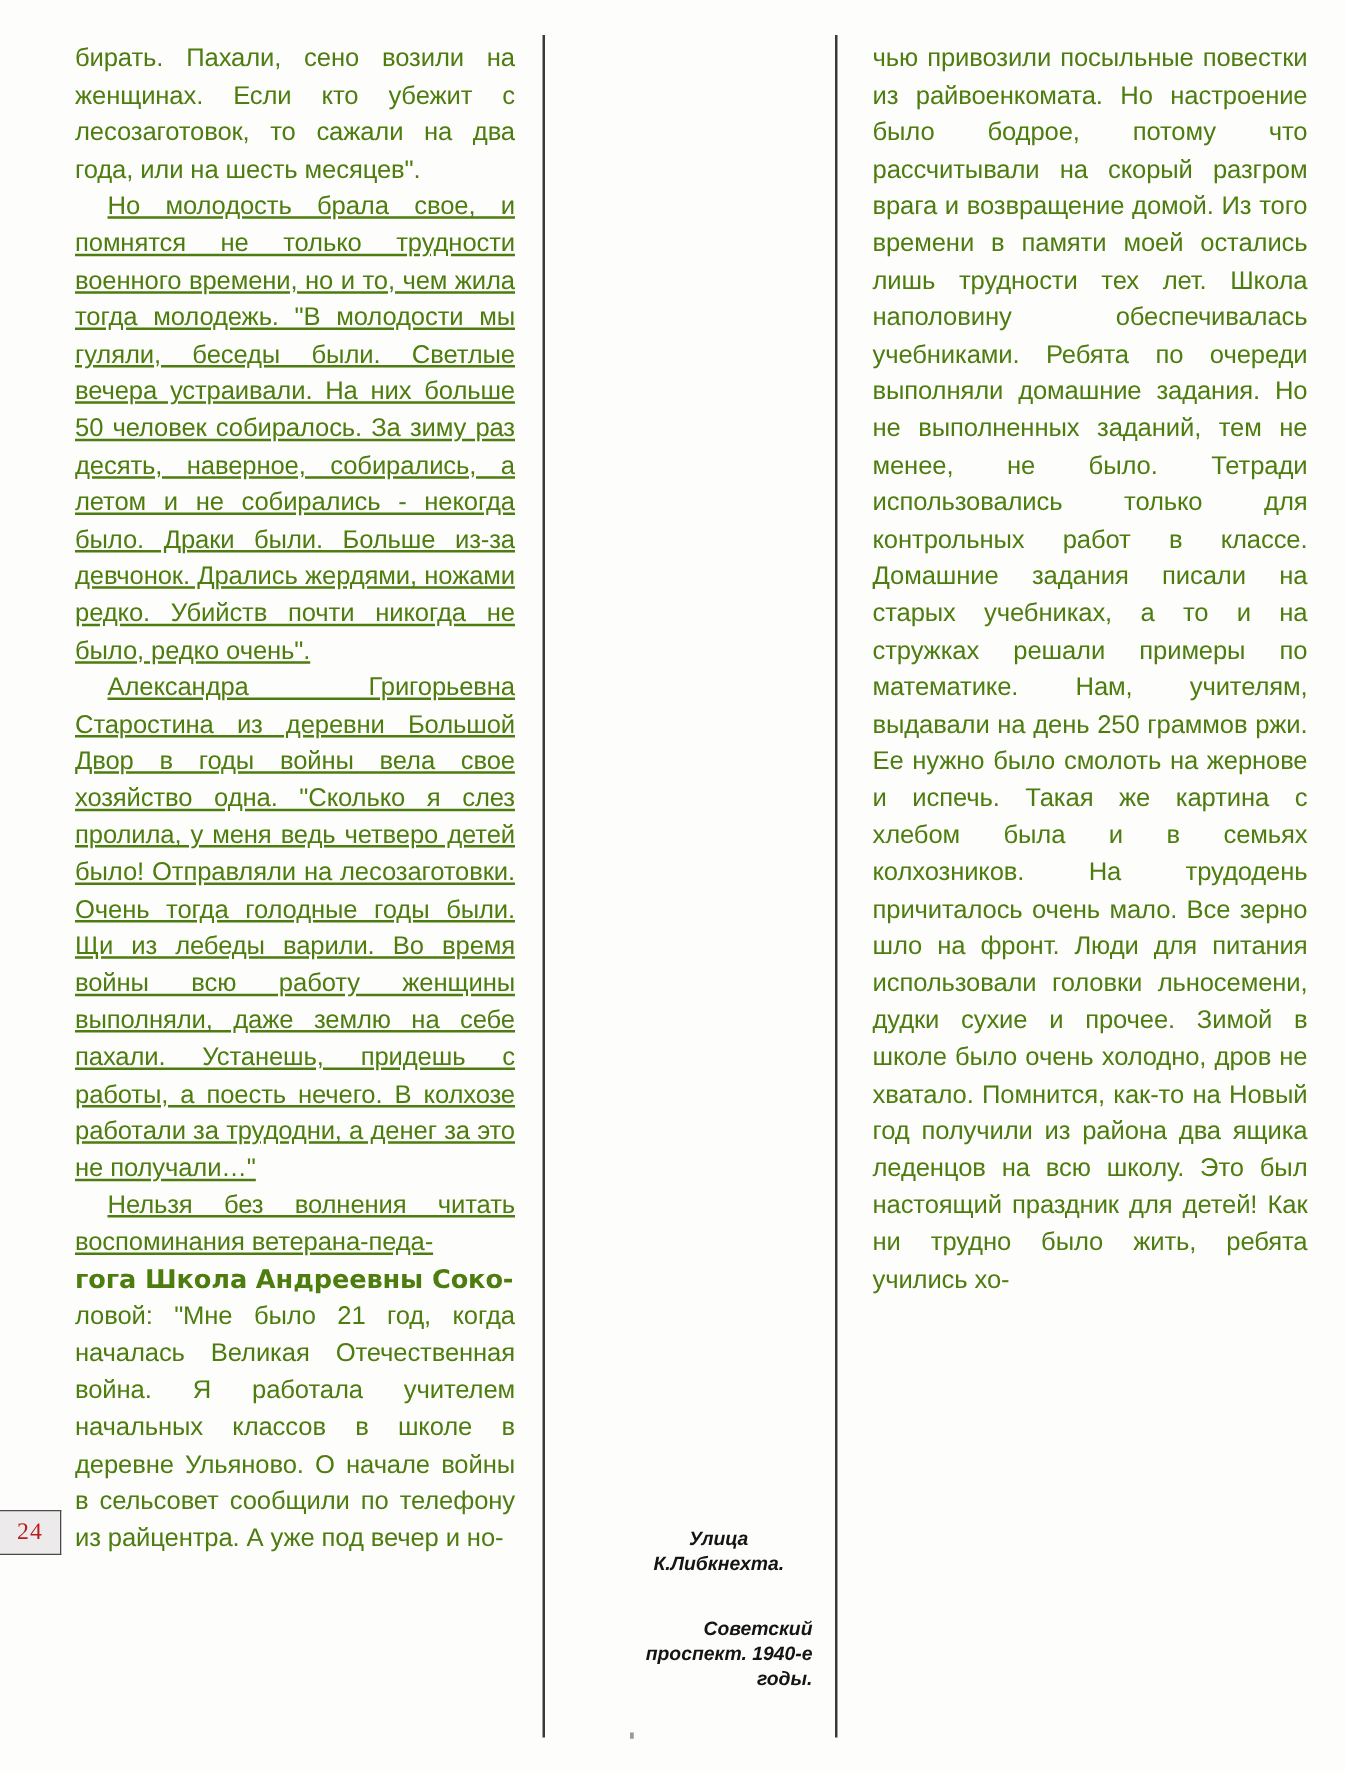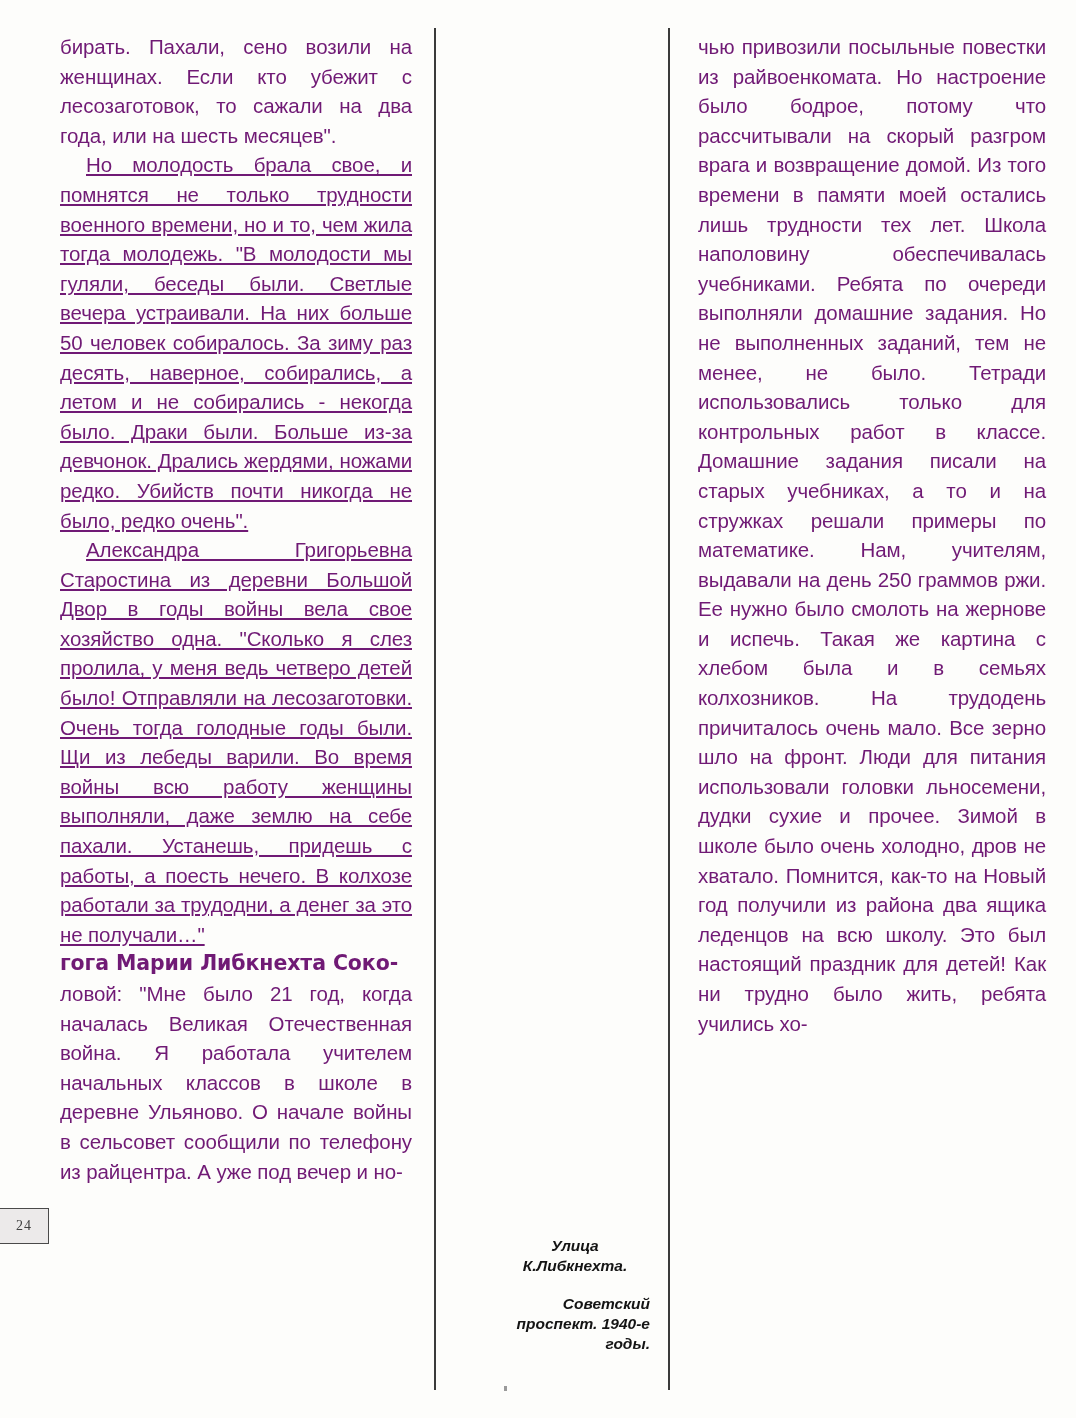--- a/index.html
+++ b/index.html
@@ -38,32 +38,32 @@
     left: 0px;
     top: 1208px;
     width: 48px;
     height: 34px;
     border: 1px solid #4a4a4a;
     border-left: none;
     background: #eceaea;
     display: flex;
     align-items: center;
     justify-content: center;
-    font-size: 14px;
+    font-size: 19px;
     letter-spacing: 1px;
-    color: #404040;
+    color: #b91c1c;
     font-family: "Liberation Serif", serif;
   }
 
   
   .col {
     position: absolute;
     top: 32px;
     font-family: "Liberation Sans", sans-serif;
-    color: #701a75;
+    color: #4d7c0f;
     text-align: justify;
   }
   .col-left  { left: 60px;  width: 352px; }
   .col-right { left: 698px; width: 348px; }
 
   .col p {
     margin: 0 0 0 0;
     font-size: 20.5px;
     line-height: 29.6px;
     text-indent: 0;
@@ -87,21 +87,21 @@
     left: 500px;
     width: 150px;
     font-family: "Liberation Sans", sans-serif;
     font-style: italic;
     font-weight: bold;
     font-size: 15.5px;
     line-height: 20px;
     color: #141414;
     text-align: center;
   }
-  .caption-1 { top: 1222px; margin-top: 14px; }
+  .caption-1 { top: 1222px; }
   .caption-2 { top: 1294px; text-align: right; }
 
   
   .artifact {
     position: absolute;
     left: 504px;
     top: 1386px;
     width: 3px;
     height: 5px;
     background: #9a9a9a;
@@ -114,21 +114,22 @@
 
   <div class="rule rule-left"></div>
   <div class="rule rule-right"></div>
 
   <div class="page-num">24</div>
 
   <div class="col col-left">
     <p>бирать. Пахали, сено возили на женщинах. Если кто убежит с лесозаготовок, то сажали на два года, или на шесть месяцев".</p>
     <p class="indent">Но молодость брала свое, и помнятся не только трудности военного времени, но и то, чем жила тогда молодежь. "В молодости мы гуляли, беседы были. Светлые вечера устраивали. На них больше 50 человек собиралось. За зиму раз десять, наверное, собирались, а летом и не собирались - некогда было. Драки были. Больше из-за девчонок. Дрались жердями, ножами редко. Убийств почти никогда не было, редко очень".</p>
     <p class="indent">Александра Григорьевна Старостина из деревни Большой Двор в годы войны вела свое хозяйство одна. "Сколько я слез пролила, у меня ведь четверо детей было! Отправляли на лесозаготовки. Очень тогда голодные годы были. Щи из лебеды варили. Во время войны всю работу женщины выполняли, даже землю на себе пахали. Устанешь, придешь с работы, а поесть нечего. В колхозе работали за трудодни, а денег за это не получали…"</p>
-    <p class="heavy">гога Марии Либкнехта Соко-</p>
+    <p class="indent">Нельзя без волнения читать воспоминания ветерана-педа-</p>
+    <p class="heavy">гога Школа Андреевны Соко-</p>
     <p>ловой: "Мне было 21 год, когда началась Великая Отечественная война. Я работала учителем начальных классов в школе в деревне Ульяново. О начале войны в сельсовет сообщили по телефону из райцентра. А уже под вечер и но-</p>
   </div>
 
   <div class="caption caption-1">Улица К.Либкнехта.</div>
   <div class="caption caption-2">Советский проспект. 1940-е годы.</div>
   <div class="artifact"></div>
 
   <div class="col col-right">
     <p>чью привозили посыльные повестки из райвоенкомата. Но настроение было бодрое, потому что рассчитывали на скорый разгром врага и возвращение домой. Из того времени в памяти моей остались лишь трудности тех лет. Школа наполовину обеспечивалась учебниками. Ребята по очереди выполняли домашние задания. Но не выполненных заданий, тем не менее, не было. Тетради использовались только для контрольных работ в классе. Домашние задания писали на старых учебниках, а то и на стружках решали примеры по математике. Нам, учителям, выдавали на день 250 граммов ржи. Ее нужно было смолоть на жернове и испечь. Такая же картина с хлебом была и в семьях колхозников. На трудодень причиталось очень мало. Все зерно шло на фронт. Люди для питания использовали головки льносемени, дудки сухие и прочее. Зимой в школе было очень холодно, дров не хватало. Помнится, как-то на Новый год получили из района два ящика леденцов на всю школу. Это был настоящий праздник для детей! Как ни трудно было жить, ребята учились хо-</p>
     <p style="height:14px"></p>

